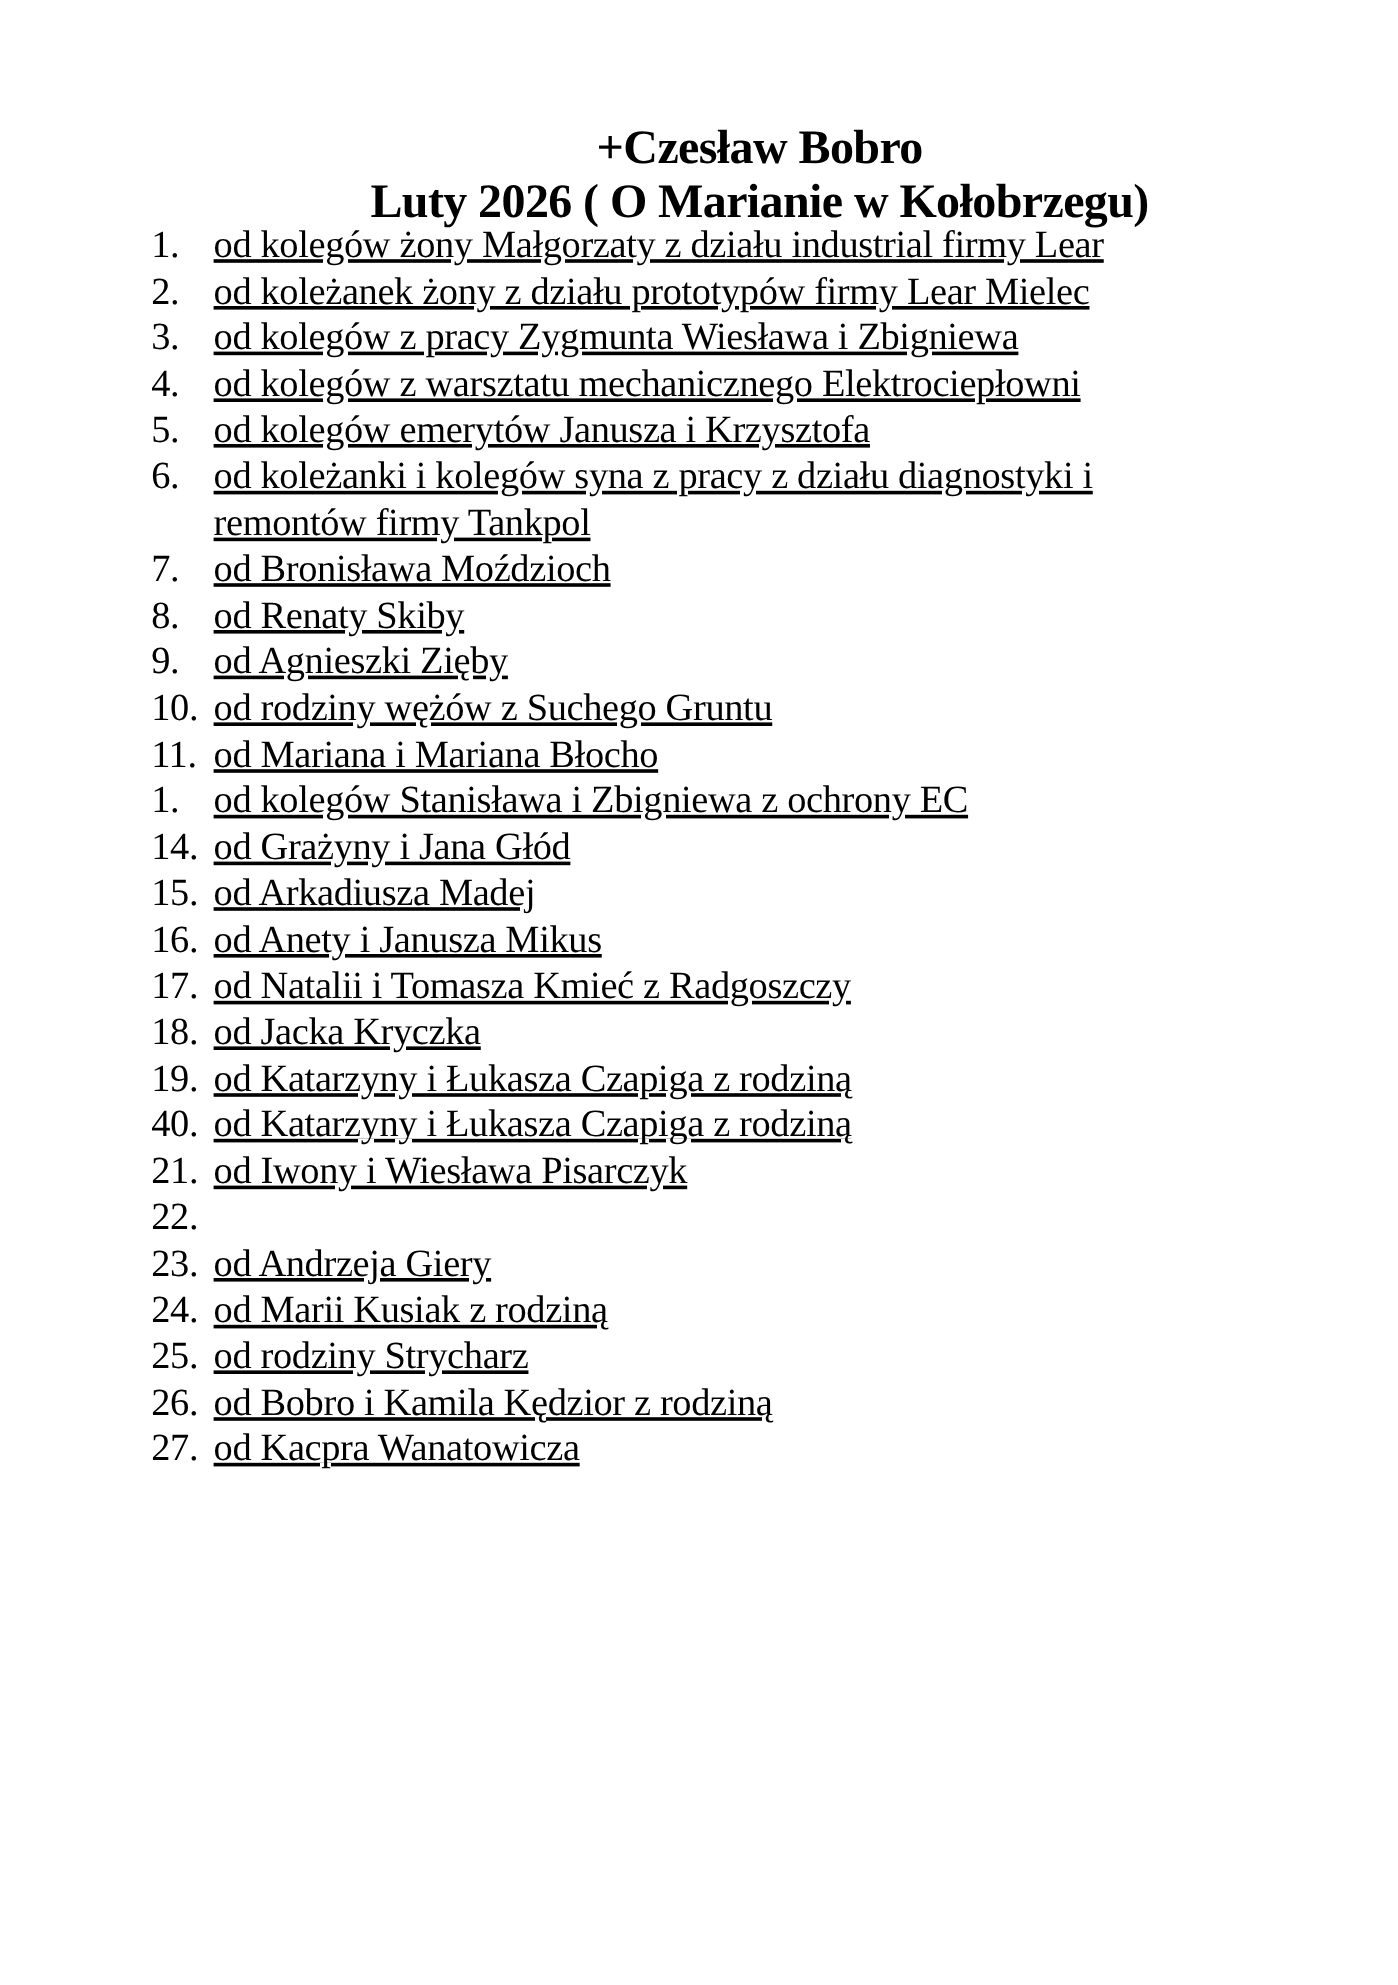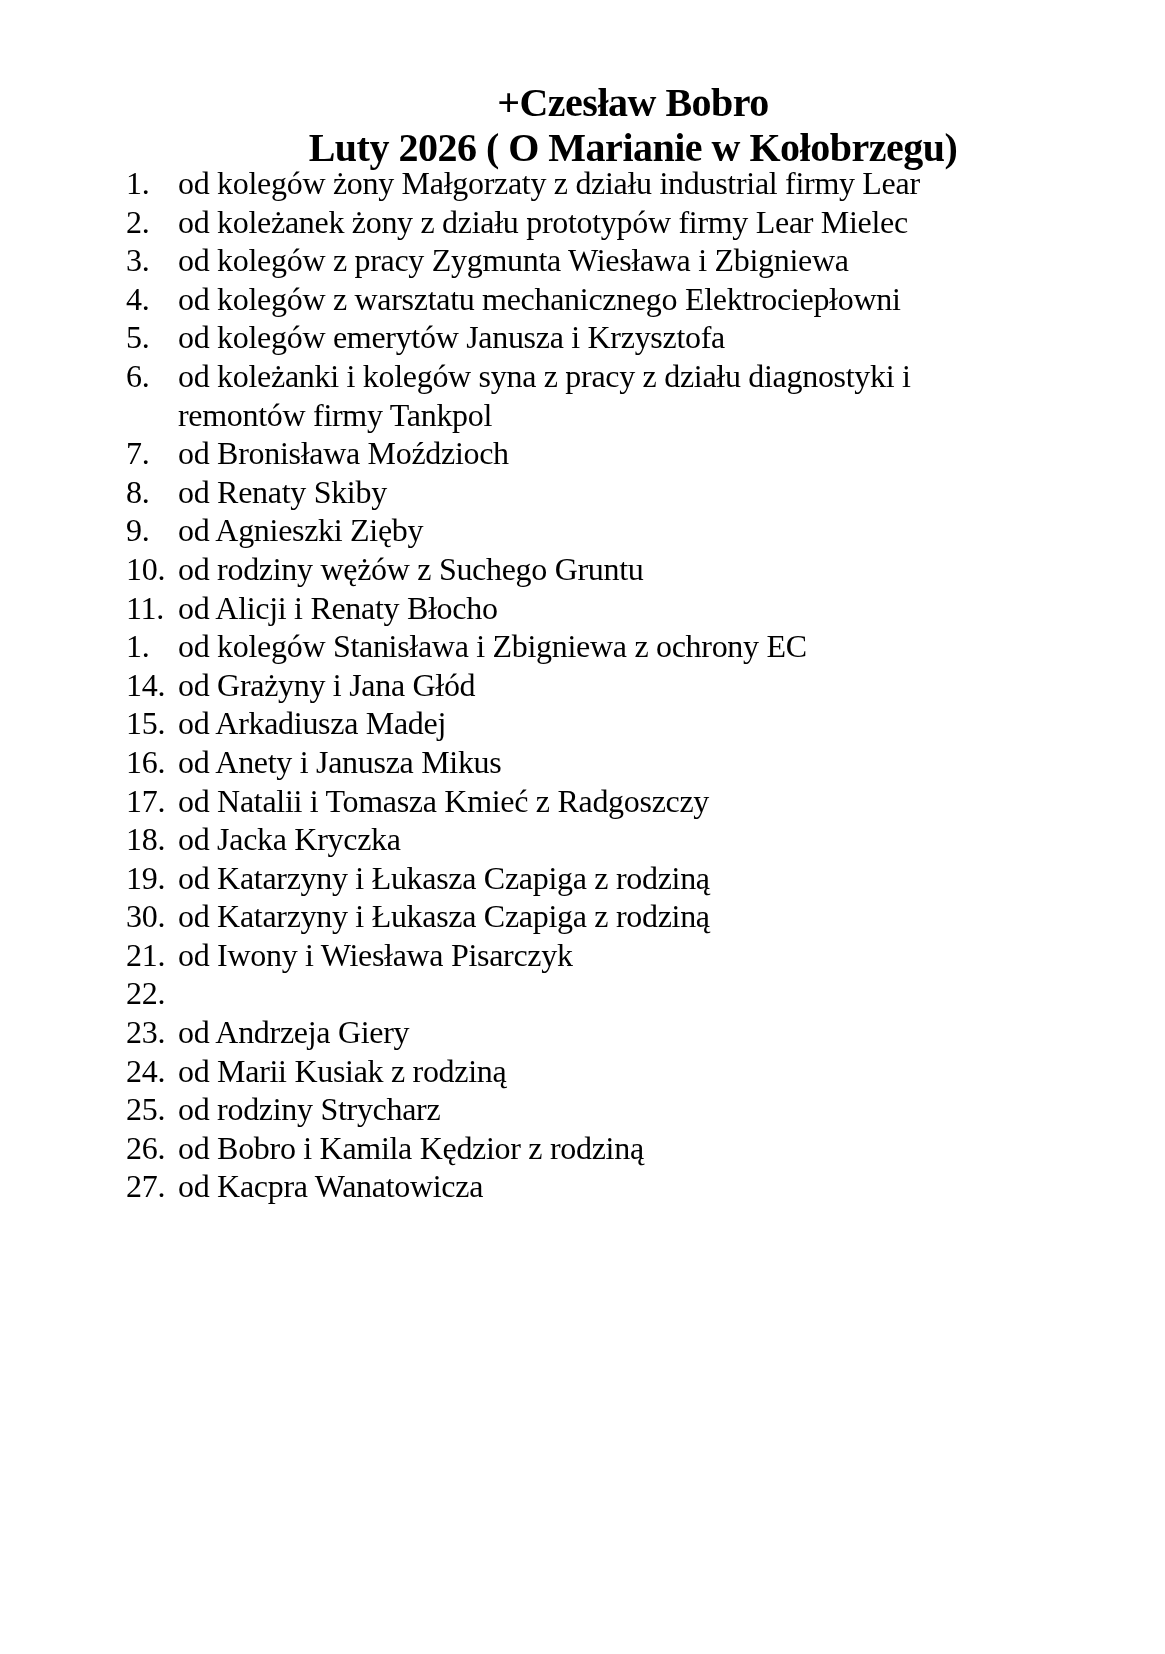--- a/index.html
+++ b/index.html
@@ -14,21 +14,21 @@
     font-family: "Liberation Serif", serif;
     overflow: hidden;
   }
   .page {
     position: relative;
     width: 1165px;
     height: 1654px;
     background: #ffffff;
   }
   .title-block {
-    padding-top: 80px;
+    padding-top: 100px;
     margin-left: 103px;
     width: 1060px;
     text-align: center;
     font-weight: bold;
     font-size: 40px;
     line-height: 45px;
     letter-spacing: -0.5px;
     white-space: nowrap;
   }
   .list {
@@ -42,20 +42,21 @@
     display: flex;
     align-items: flex-start;
   }
   .row .num {
     flex: 0 0 52px;
     white-space: nowrap;
   }
   .row .text {
     width: 880px;
     white-space: pre-line;
+    text-decoration: underline;
   }
 </style>
 </head>
 <body>
 
 <div class="page">
 
   <div class="title-block">
     <div>+Czesław Bobro</div>
     <div>Luty 2026 ( O Marianie w Kołobrzegu)</div>
@@ -108,21 +109,21 @@
     <span class="text">od Agnieszki Zięby</span>
   </div>
 
   <div class="row">
     <span class="num">10.</span>
     <span class="text">od rodziny wężów z Suchego Gruntu</span>
   </div>
 
   <div class="row">
     <span class="num">11.</span>
-    <span class="text">od Alicji i Renaty Błocho</span>
+    <span class="text">od Mariana i Mariana Błocho</span>
   </div>
 
   <div class="row">
     <span class="num">1.</span>
     <span class="text">od kolegów Stanisława i Zbigniewa z ochrony EC</span>
   </div>
 
 
   <div class="row">
     <span class="num">14.</span>
@@ -148,21 +149,21 @@
     <span class="num">18.</span>
     <span class="text">od Jacka Kryczka</span>
   </div>
 
   <div class="row">
     <span class="num">19.</span>
     <span class="text">od Katarzyny i Łukasza Czapiga z rodziną</span>
   </div>
 
   <div class="row">
-    <span class="num">30.</span>
+    <span class="num">40.</span>
     <span class="text">od Katarzyny i Łukasza Czapiga z rodziną</span>
   </div>
 
   <div class="row">
     <span class="num">21.</span>
     <span class="text">od Iwony i Wiesława Pisarczyk</span>
   </div>
 
   <div class="row">
     <span class="num">22.</span>

